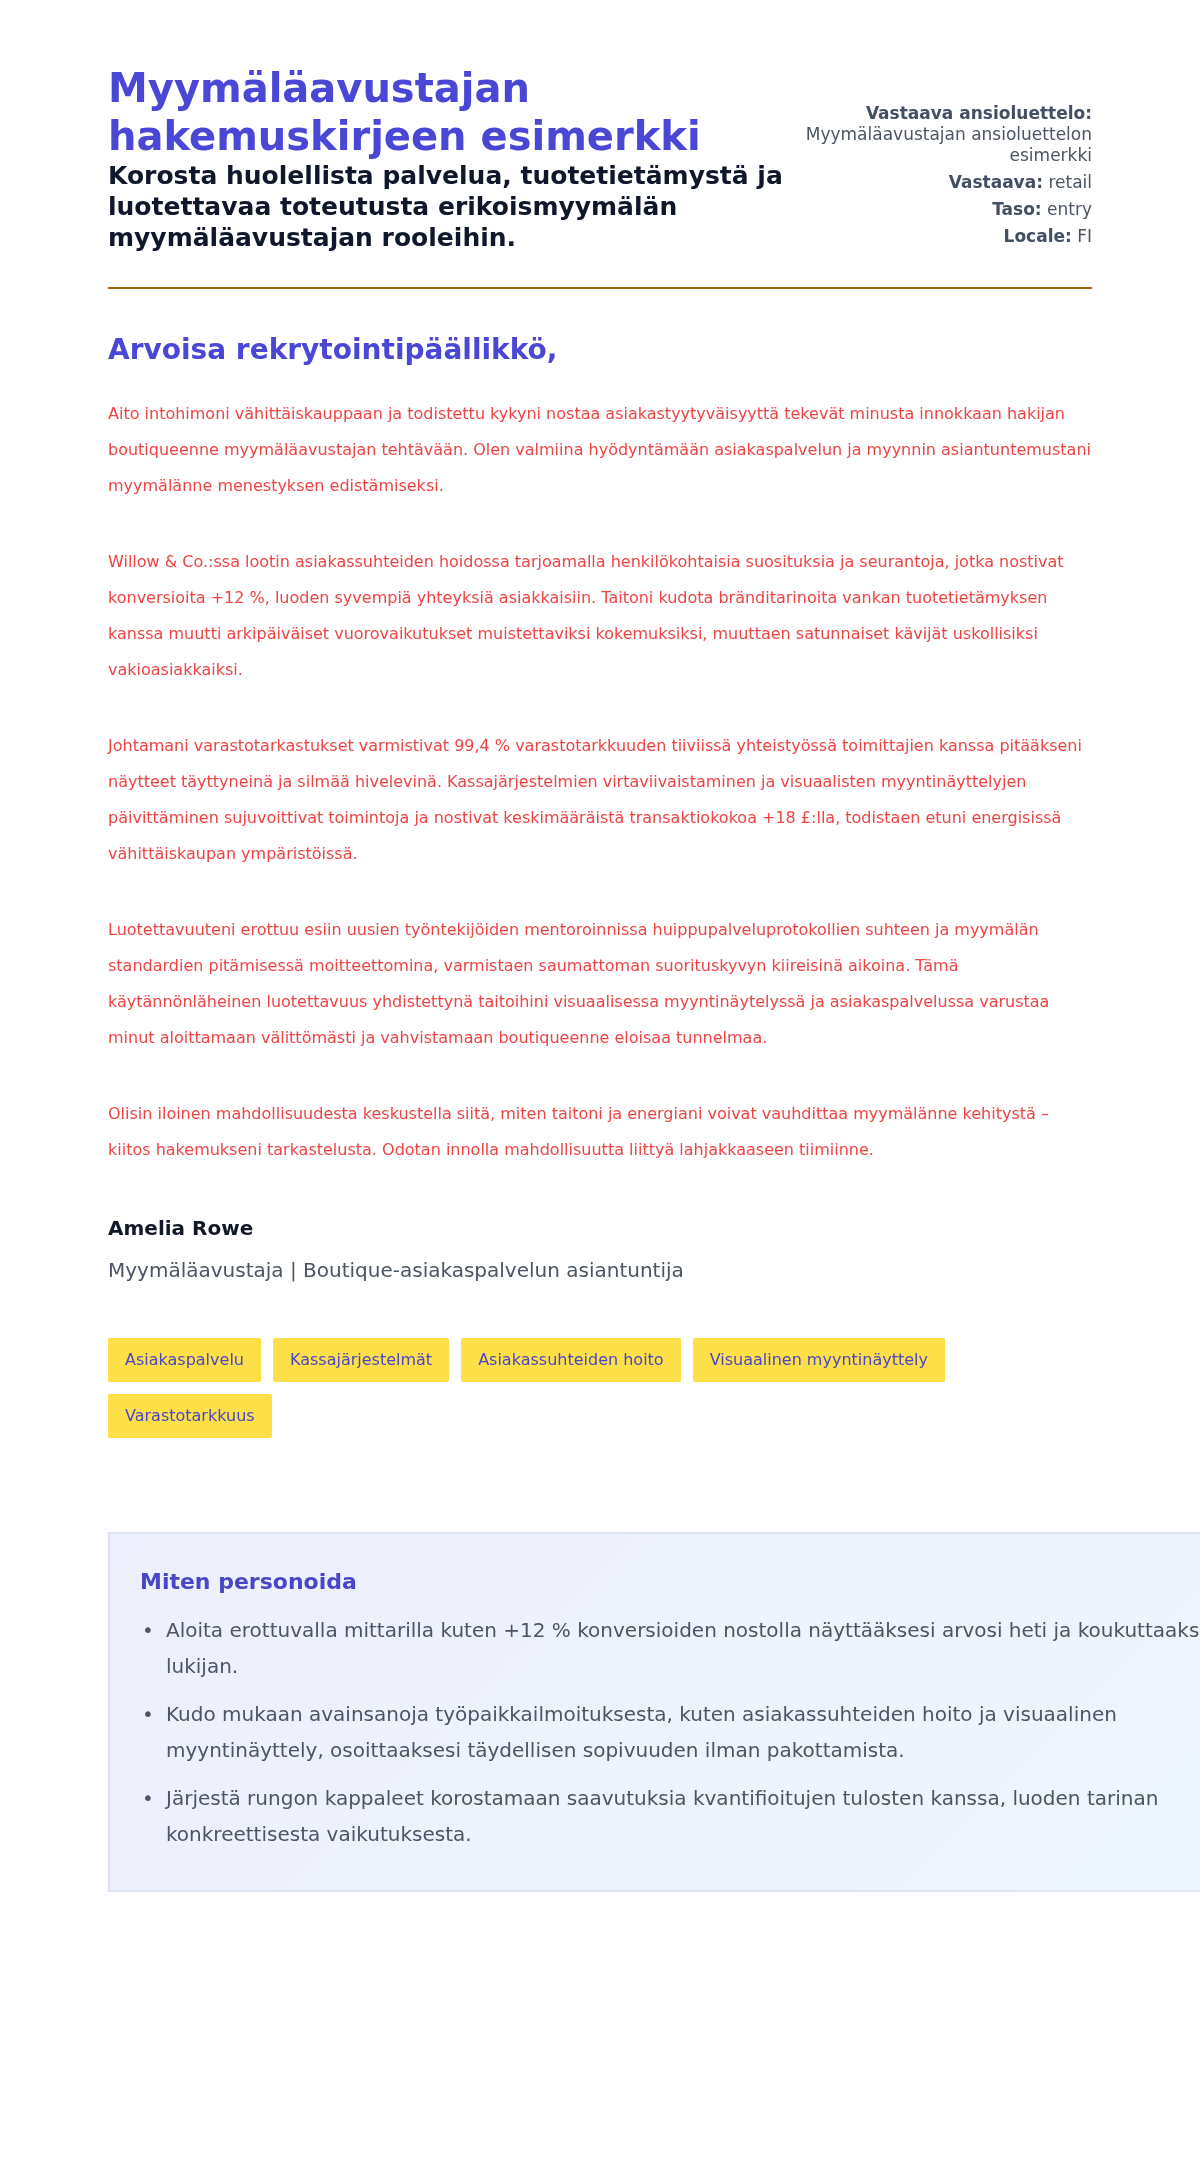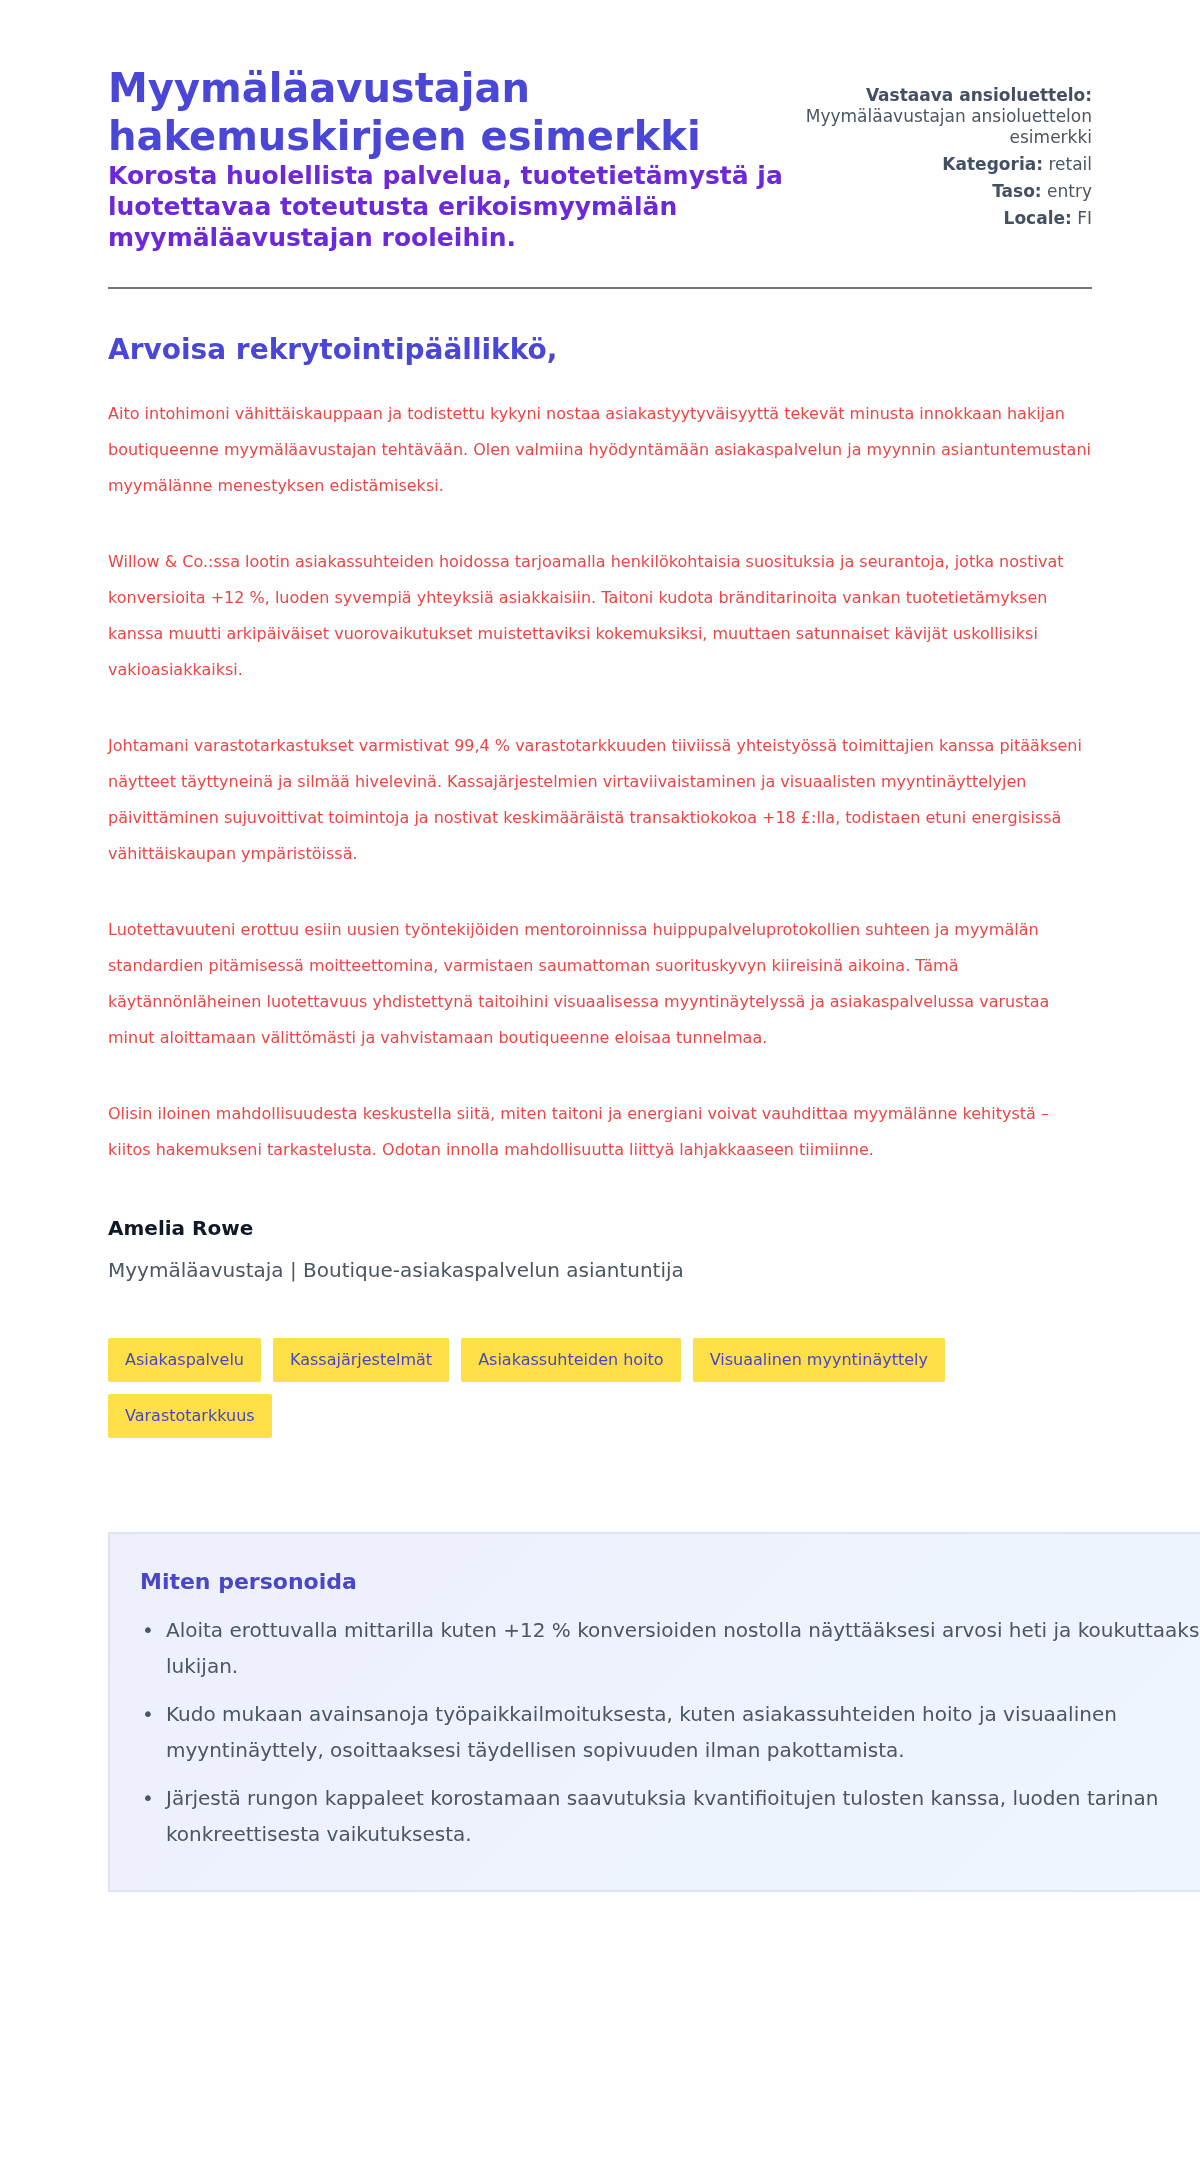--- a/index.html
+++ b/index.html
@@ -10,37 +10,37 @@
       font-family: "DejaVu Sans", sans-serif;
       color: #111827;
     }
     .page {
       width: 1200px;
       padding: 64px 108px 60px 108px;
     }
     .header {
       display: flex;
       justify-content: space-between;
-      align-items: center;
+      align-items: flex-end;
       padding-bottom: 34px;
-      border-bottom: 2px solid #737373;
+      border-bottom: 2px solid #a16207;
     }
     .header-left { width: 720px; }
     .title {
       font-size: 40px;
       line-height: 48px;
       font-weight: bold;
       color: #4a46d6;
       letter-spacing: 0;
     }
     .subtitle {
       font-size: 25px;
       line-height: 31px;
       font-weight: bold;
-      color: #6d28d9;
+      color: #0f172a;
       margin-top: 0px;
     }
     .meta {
       text-align: right;
       font-size: 17px;
       line-height: 21px;
       color: #4b5563;
       padding-top: 3px;
       width: 300px;
     }
@@ -136,21 +136,21 @@
     <div class="header-left">
       <h1 class="title">Myymäläavustajan hakemuskirjeen esimerkki</h1>
       <h2 class="subtitle">Korosta huolellista palvelua, tuotetietämystä ja luotettavaa toteutusta erikoismyymälän myymäläavustajan rooleihin.</h2>
     </div>
     <div class="meta">
       <div class="row first">
         <b>Vastaava ansioluettelo:</b>
         <span class="resume-name">Myymäläavustajan ansioluettelon esimerkki</span>
       </div>
       <div class="row">
-        <b>Kategoria:</b>
+        <b>Vastaava:</b>
         <span>retail</span>
       </div>
       <div class="row">
         <b>Taso:</b>
         <span>entry</span>
       </div>
       <div class="row">
         <b>Locale:</b>
         <span>FI</span>
       </div>

